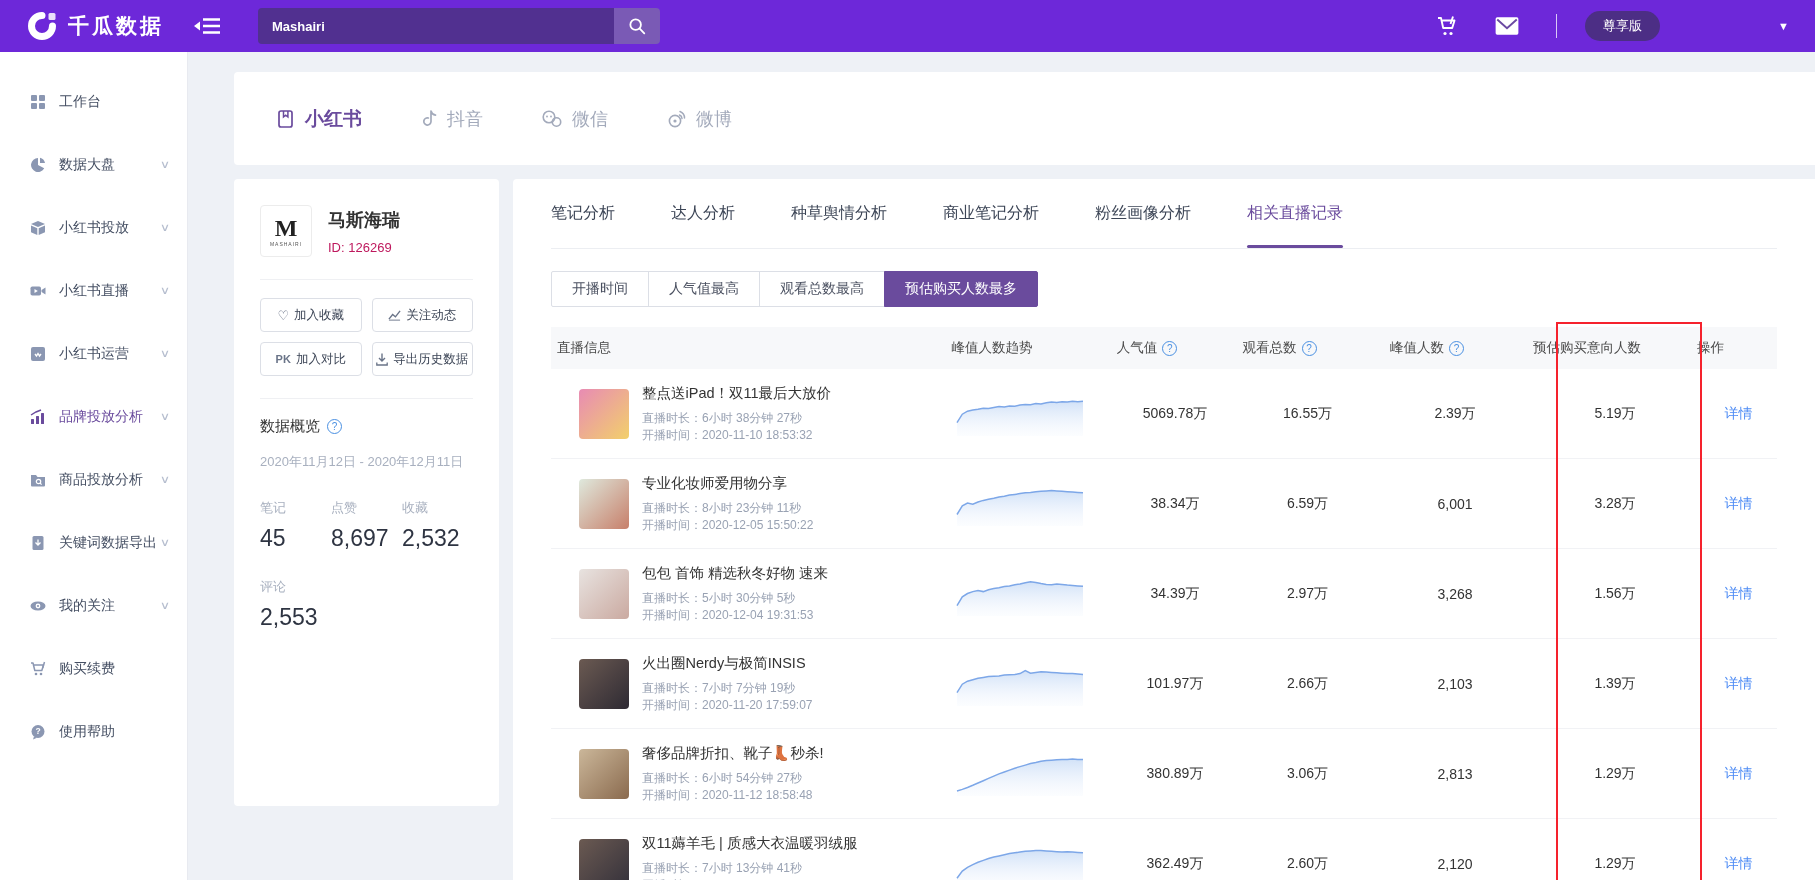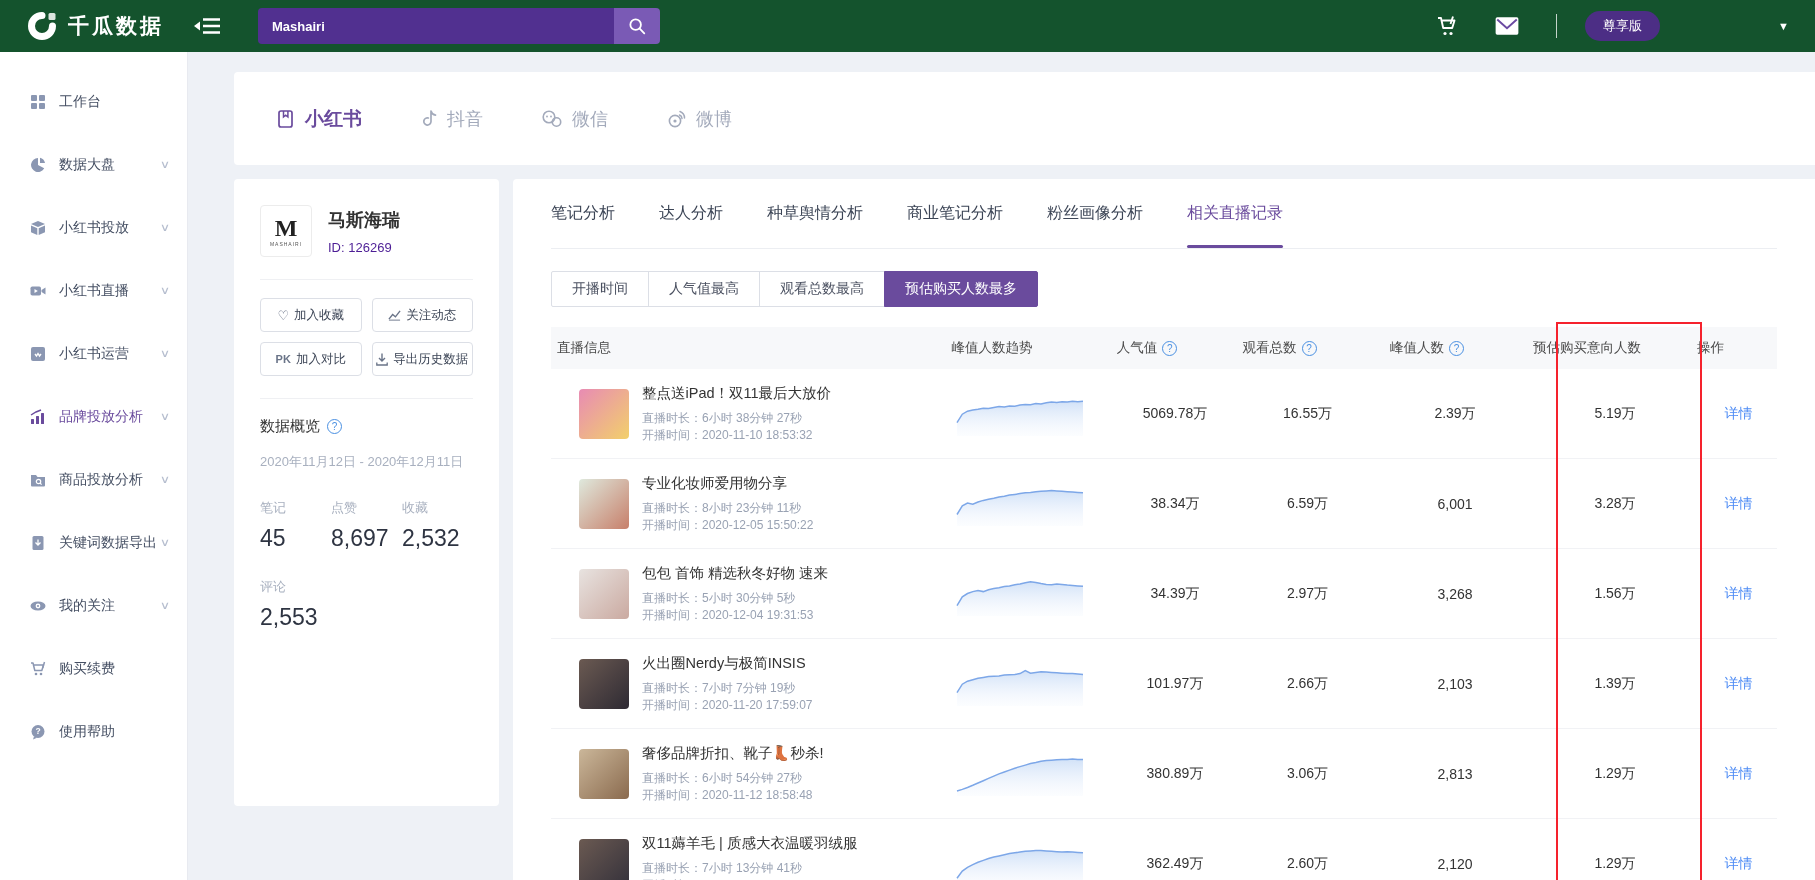--- a/index.html
+++ b/index.html
@@ -1,20 +1,20 @@
 <!DOCTYPE html>
 <html><head>
 <meta charset="utf-8">
 <style>
   * { margin:0; padding:0; box-sizing:border-box; }
   html,body { width:1815px; height:880px; overflow:hidden; background:#EEF1F6;
               font-family:"Liberation Sans","DejaVu Sans",sans-serif; }
 
   
-  .topbar { position:absolute; left:0; top:0; width:1815px; height:52px; background:#14532d;
+  .topbar { position:absolute; left:0; top:0; width:1815px; height:52px; background:#6d28d9;
             display:flex; align-items:center; padding:0 26px; z-index:10; }
   .brand { color:#fff; font-size:21px; font-weight:bold; letter-spacing:3px; margin-left:10px; }
   .collapse { margin-left:30px; cursor:pointer; }
   .search { margin-left:38px; width:402px; height:36px; display:flex; border-radius:4px; overflow:hidden; }
   .search input { flex:1; border:none; outline:none; background:#513090; color:#fff;
                   font-size:13px; font-weight:bold; padding:0 14px; font-family:inherit; }
   .search-btn { width:46px; border:none; background:#7A5AB5; display:flex; align-items:center;
                 justify-content:center; cursor:pointer; }
   .spacer { flex:1; }
   .top-ico { margin-left:34px; cursor:pointer; }
@@ -45,38 +45,38 @@
   .cards-row { display:flex; gap:14px; margin-top:14px; align-items:flex-start; }
 
   
   .profile-card { width:293px; height:627px; background:#fff; border-radius:4px; padding:26px; }
   .avatar-row { display:flex; align-items:center; }
   .avatar { width:52px; height:52px; border:1px solid #ECECEC; border-radius:4px; background:#fff;
             display:flex; flex-direction:column; align-items:center; justify-content:center; }
   .avatar .mono { font-family:"Liberation Serif",serif; font-size:24px; font-weight:bold; color:#222; line-height:24px; }
   .avatar .cap { font-size:5px; letter-spacing:1px; color:#555; margin-top:1px; }
   .pname { font-size:18px; font-weight:bold; color:#333; }
-  .pid { font-size:13px; color:#4c1d95; margin-top:8px; }
+  .pid { font-size:13px; color:#be185d; margin-top:8px; }
   .hr { height:1px; background:#EFF0F3; margin:22px 0 18px; }
   .btn-grid { display:grid; grid-template-columns:1fr 1fr; gap:10px; }
   .pbtn { height:34px; border:1px solid #DCDFE6; border-radius:4px; background:#fff; display:flex;
           align-items:center; justify-content:center; font-size:12.5px; color:#3C4556; cursor:pointer;
           gap:5px; white-space:nowrap; }
   .pbtn .bi { color:#6A7488; font-size:13px; display:flex; align-items:center; }
   .ov-title { font-size:15px; color:#333; display:flex; align-items:center; gap:7px; }
   .qmark { width:15px; height:15px; border:1px solid #4A90E2; border-radius:50%; color:#4A90E2;
            font-size:10px; display:inline-flex; align-items:center; justify-content:center; flex:0 0 auto; }
   .drange { font-size:13px; color:#A8B0BF; margin-top:17px; }
   .stat-grid { display:grid; grid-template-columns:1fr 1fr 1fr; row-gap:26px; margin-top:28px; }
   .stat .sl { font-size:13px; color:#A8B0BF; }
   .stat .sv { font-size:23px; color:#2E3442; margin-top:8px; }
 
   
   .content-card { flex:1; height:770px; background:#fff; border-radius:4px 0 0 4px; padding:0 38px; }
-  .ctabs { display:flex; gap:44px; height:70px; align-items:center; border-bottom:1px solid #ECEEF2; }
+  .ctabs { display:flex; gap:56px; height:70px; align-items:center; border-bottom:1px solid #ECEEF2; }
   .ctab { position:relative; height:100%; display:flex; align-items:center; font-size:16px;
           color:#3C4556; cursor:pointer; }
   .ctab.active { color:#6A4B9D; }
   .ctab.active::after { content:''; position:absolute; left:0; right:0; bottom:0; height:3px;
                         background:#6A4B9D; border-radius:2px; }
   .filters { display:flex; margin-top:22px; }
   .filter { height:36px; padding:0 20px; display:flex; align-items:center; font-size:14px;
             color:#4A5060; background:#fff; border:1px solid #DCDFE6; cursor:pointer; }
   .filter + .filter { margin-left:-1px; }
   .filter:first-child { border-radius:2px 0 0 2px; }

